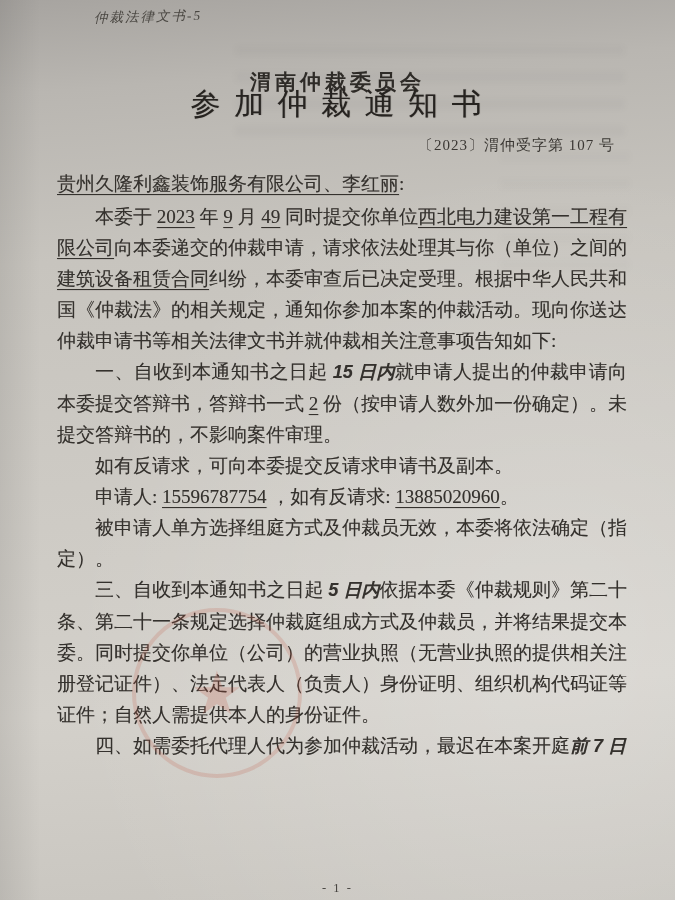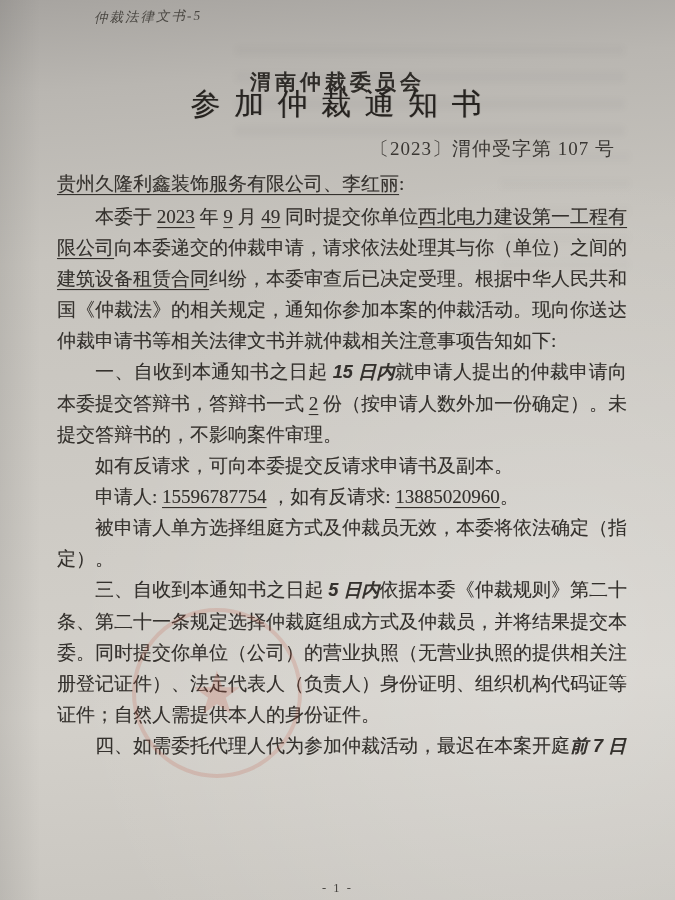--- a/index.html
+++ b/index.html
@@ -25,21 +25,21 @@
   .org-title {
     position:absolute; left:0; right:0; top:56px; text-align:center;
     font-size:21px; font-weight:700; letter-spacing:4px; color:#2e2b27;margin-top:12px;
   }
   .doc-title {
     position:absolute; left:0; right:0; top:84px; text-align:center;
     font-size:30px; font-weight:400; letter-spacing:3px; color:#262320;
     text-shadow:0.4px 0.4px 0.8px rgba(40,36,32,0.45);
   }
   .case-number {
-    position:absolute; right:60px; top:136px; font-size:19px; letter-spacing:1px; color:#3a3733;
+    position:absolute; right:60px; top:136px; font-size:15px; letter-spacing:1px; color:#3a3733;
   }
   .content {
     position:absolute; left:57px; top:168px; width:570px;
     font-size:19px; line-height:31px; text-align:justify;
     text-shadow:0.3px 0.3px 0.6px rgba(55,50,45,0.35);
   }
   .recipient { margin:0 0 2px 0; }
   .para { margin:0; text-indent:2em; }
   .u { text-decoration:underline; text-underline-offset:4px; text-decoration-thickness:1px;margin-top:42px; }
   .b { font-weight:700; font-family:"Liberation Sans","DejaVu Sans",sans-serif; font-size:18px;font-style:italic; }

